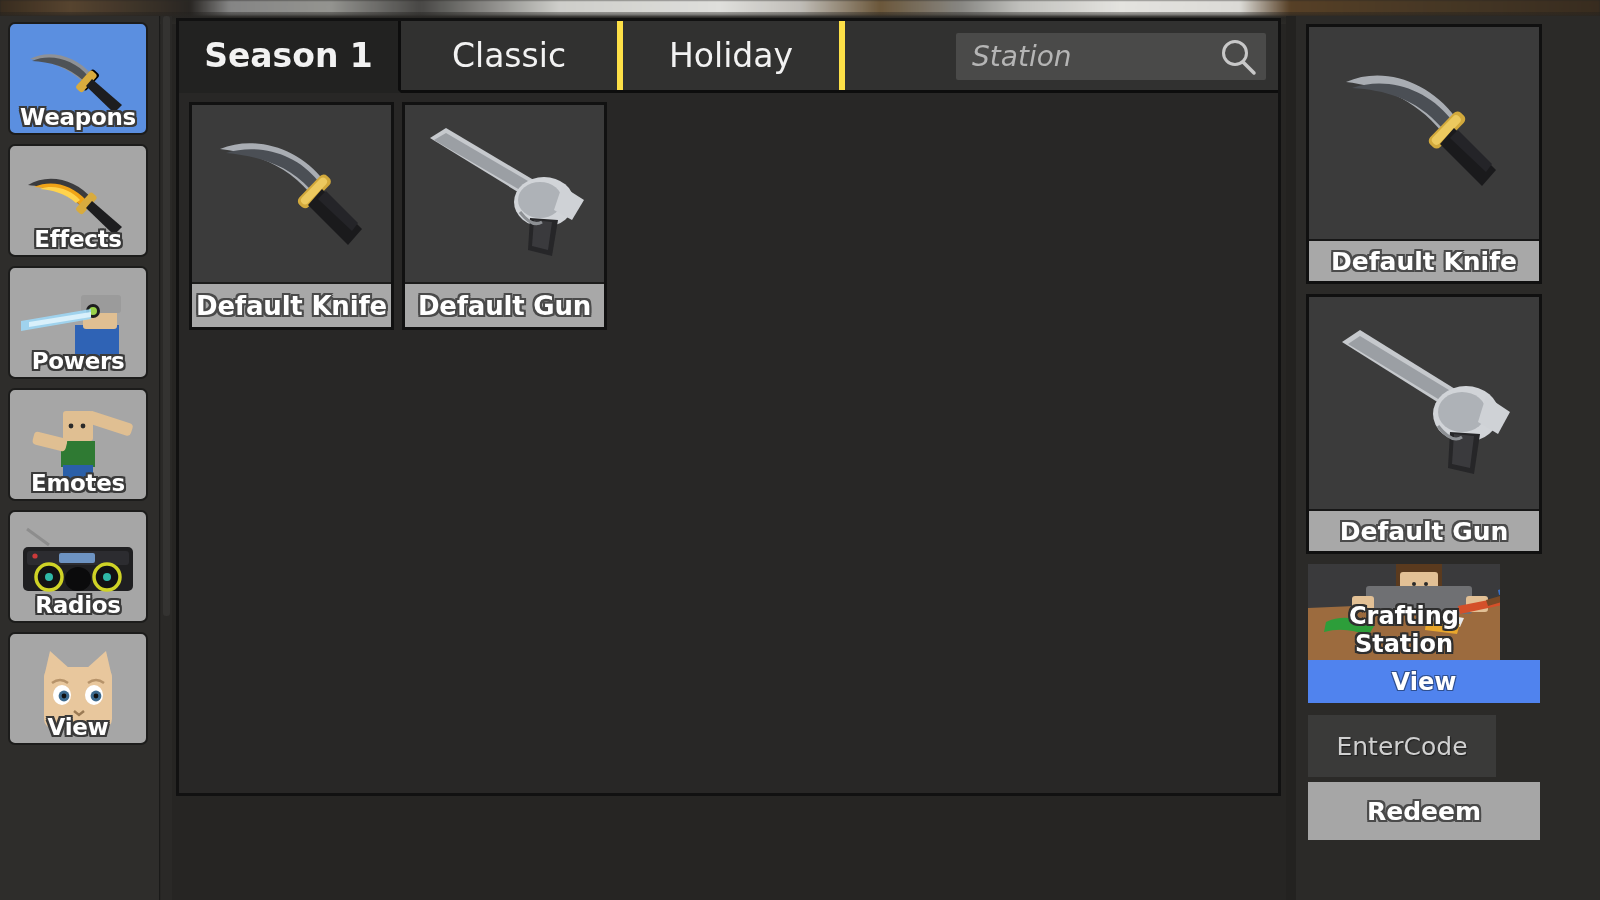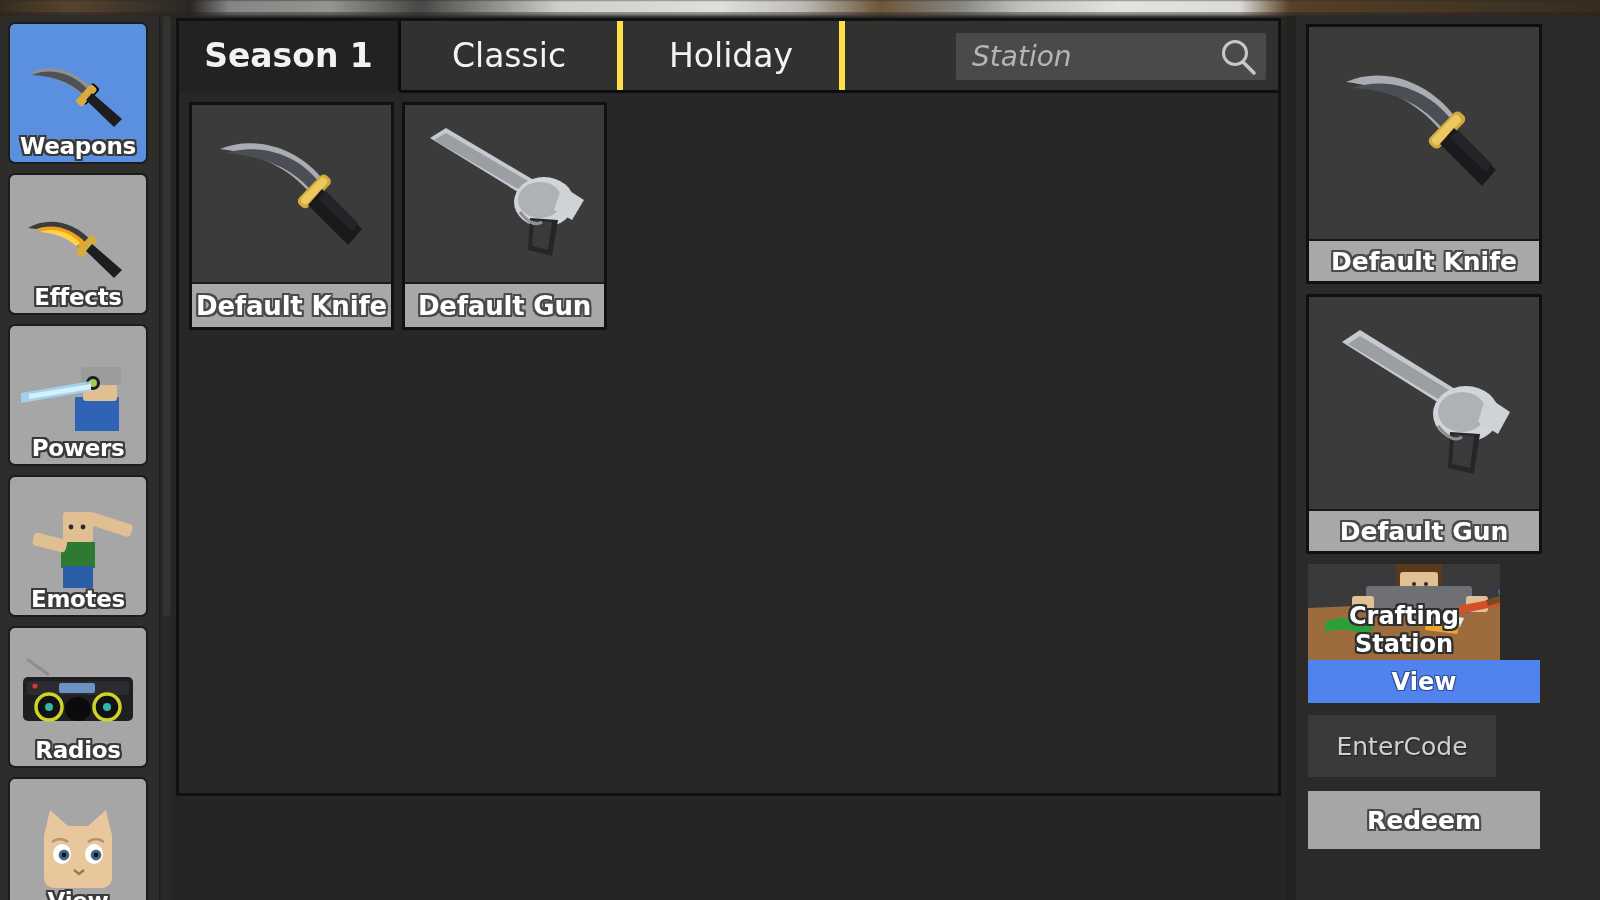--- a/index.html
+++ b/index.html
@@ -46,21 +46,21 @@
     position: absolute;
     left: 0; top: 16px;
     width: 160px; height: 884px;
     background: #2e2d2b;
     border-right: 1px solid #1a1a19;
     padding: 6px 8px 0 8px;
   }
   .side-item {
     position: relative;
     width: 140px;
-    height: 142px;
+    height: 113px;
     margin-bottom: 9px;
     background: #a6a6a6;
     border: 2px solid #1c1c1b;
     border-radius: 7px;
     overflow: hidden;
     cursor: pointer;
   }
   .side-item.active { background: #5b8fe0; }
   .side-icon {
     position: absolute;
@@ -294,21 +294,21 @@
     align-items: center;
     justify-content: center;
     font-size: 25px;
     color: #d0d0d0;
     cursor: text;
     text-shadow: 1px 1px 1px #1d1d1d;
   }
   .redeem-btn {
     width: 232px;
     height: 58px;
-    margin: 14px 0 0 2px;
+    margin: 5px 0 0 2px;
     background: #a6a6a6;
     display: flex;
     align-items: center;
     justify-content: center;
     font-size: 25px;
     font-weight: bold;
     color: #ffffff;
     cursor: pointer;
     text-shadow:
       -2px -2px 0 #4a4a4a,  2px -2px 0 #4a4a4a,

